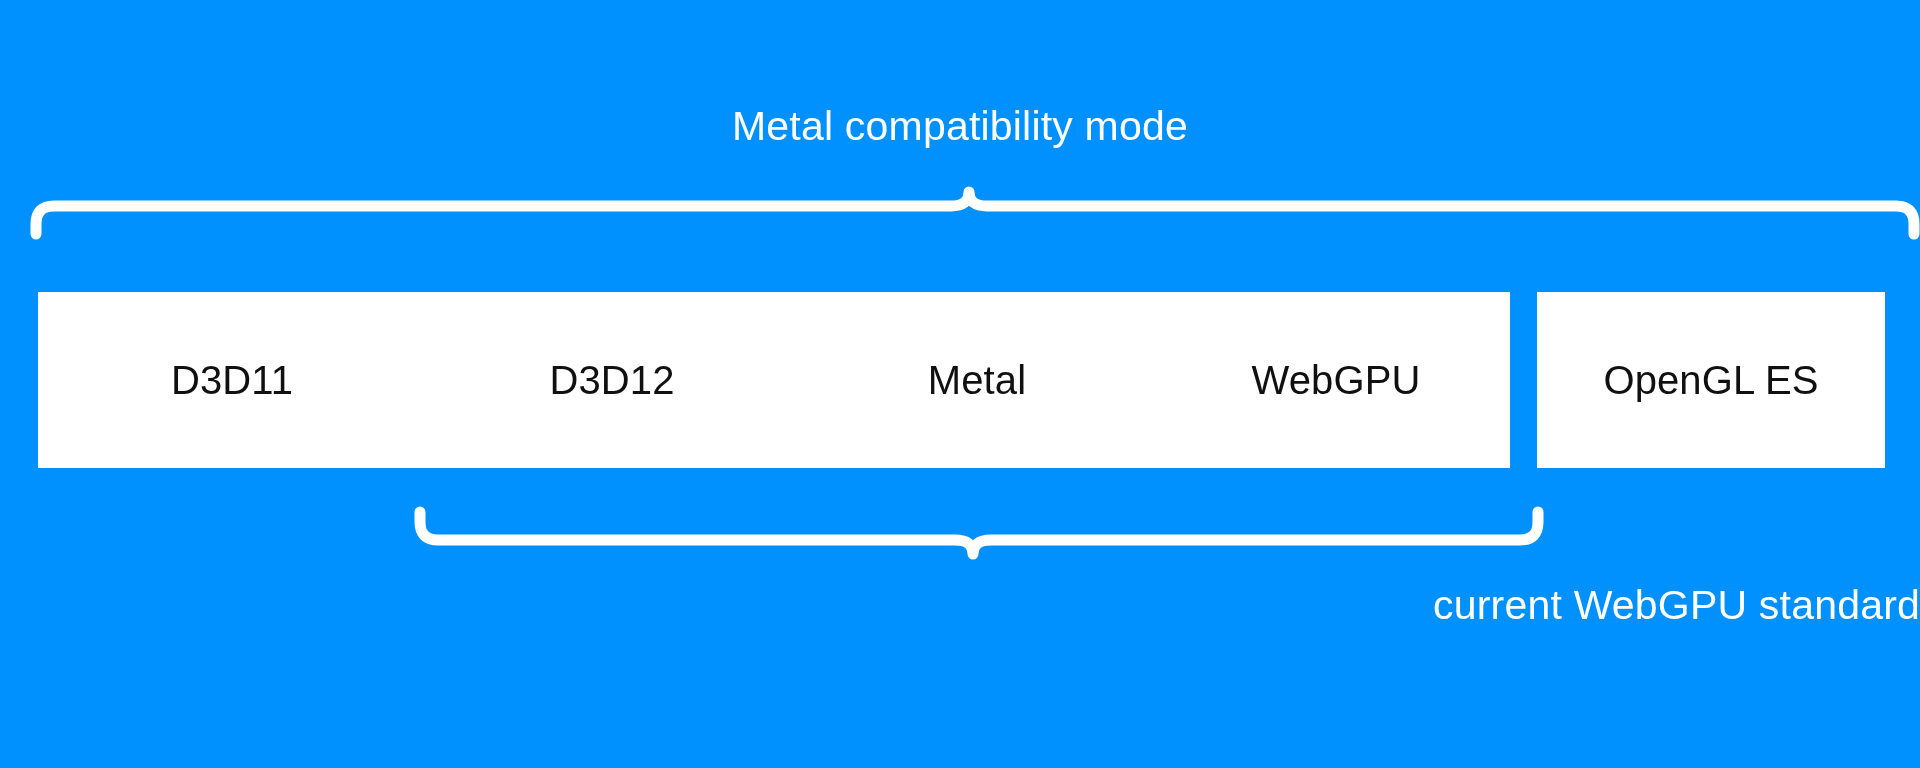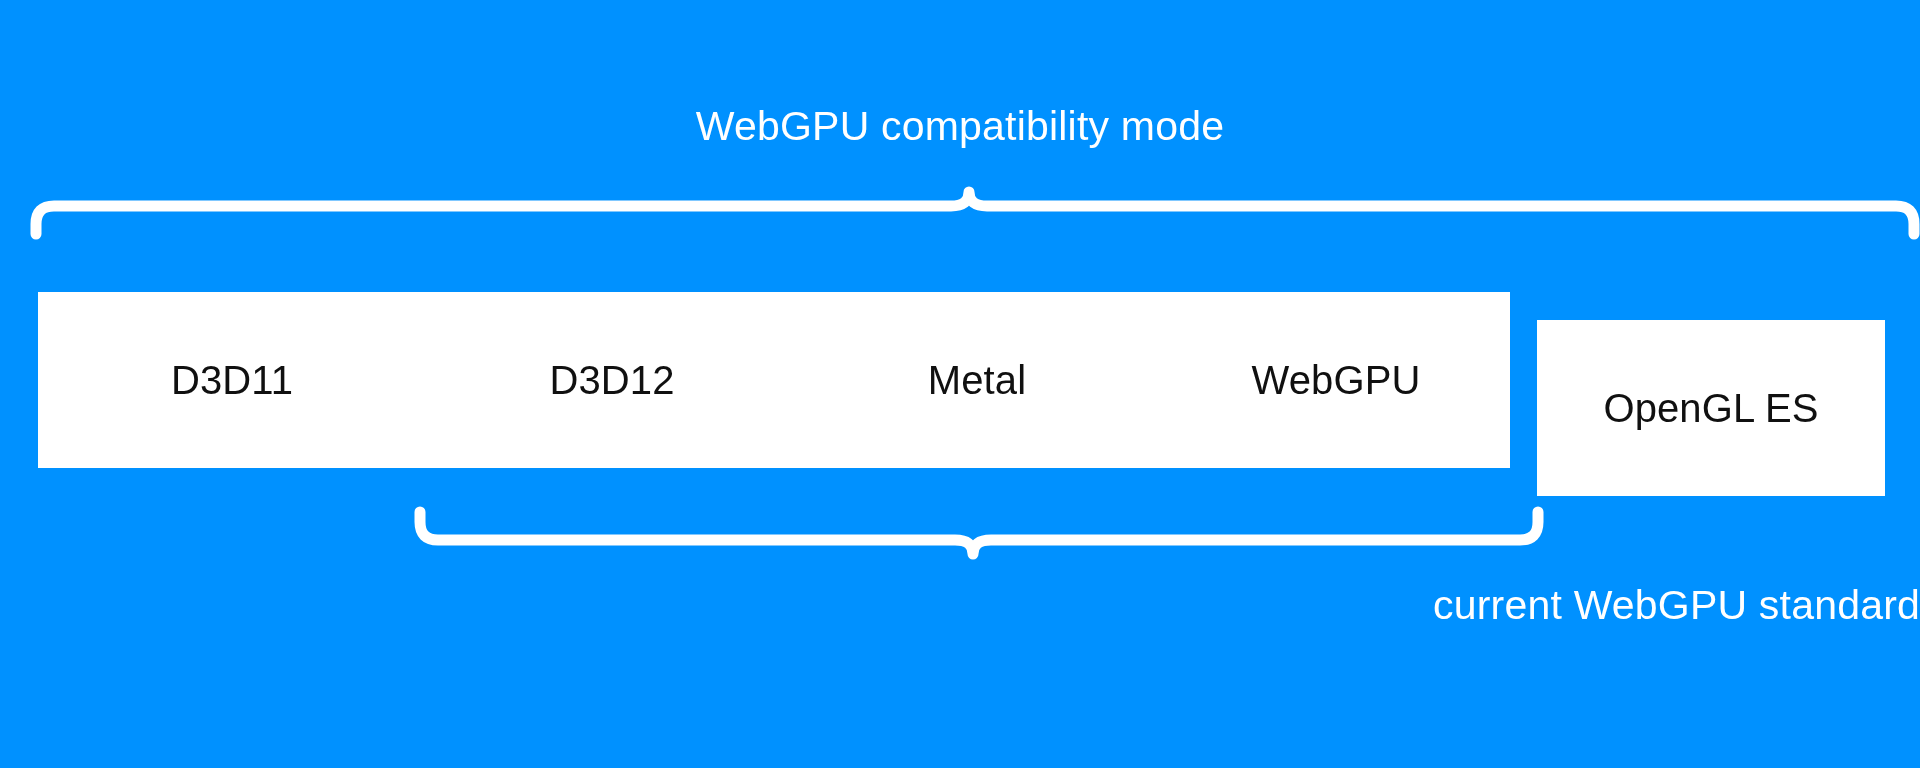--- a/index.html
+++ b/index.html
@@ -81,21 +81,21 @@
     font-weight: 400;
     line-height: 1;
     white-space: nowrap;
     letter-spacing: 0.1px;
   }
 
   .box-0 { left: 38px;   width: 388px; }
   .box-1 { left: 414px;  width: 396px; }
   .box-2 { left: 790px;  width: 374px; text-align: center; }
   .box-3 { left: 1162px; width: 348px; }
-  .box-4 { left: 1537px; width: 348px; margin-top: 28px; }
+  .box-4 { left: 1537px; width: 348px; }
 
   
   .bottom-label {
     position: absolute;
     left: 0;
     top: 585px;
     width: 1920px;
     text-align: right;
     color: #ffffff;
     font-size: 41px;
@@ -103,21 +103,21 @@
     letter-spacing: 0.2px;
     line-height: 1;
     white-space: nowrap;
   }
 </style>
 </head>
 <body>
 
 <div class="diagram">
 
-  <div class="top-label">WebGPU compatibility mode</div>
+  <div class="top-label">Metal compatibility mode</div>
 
   <div class="brace-top">
     <svg class="brace-svg" viewBox="0 0 1890 42" preserveAspectRatio="none">
       <path d="M 6 42
                L 6 32
                Q 6 14 24 14
                L 921 14
                Q 939 14 939 0
                Q 939 14 957 14
                L 1866 14

